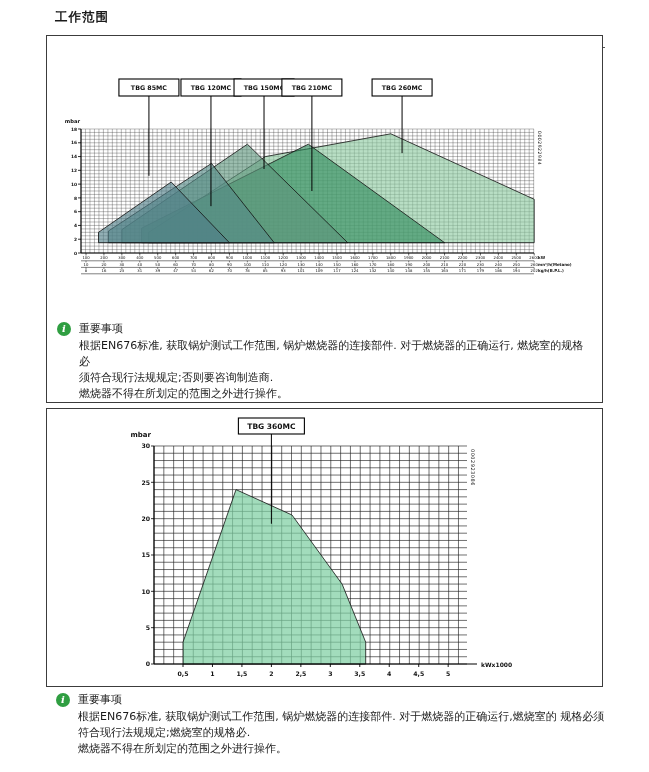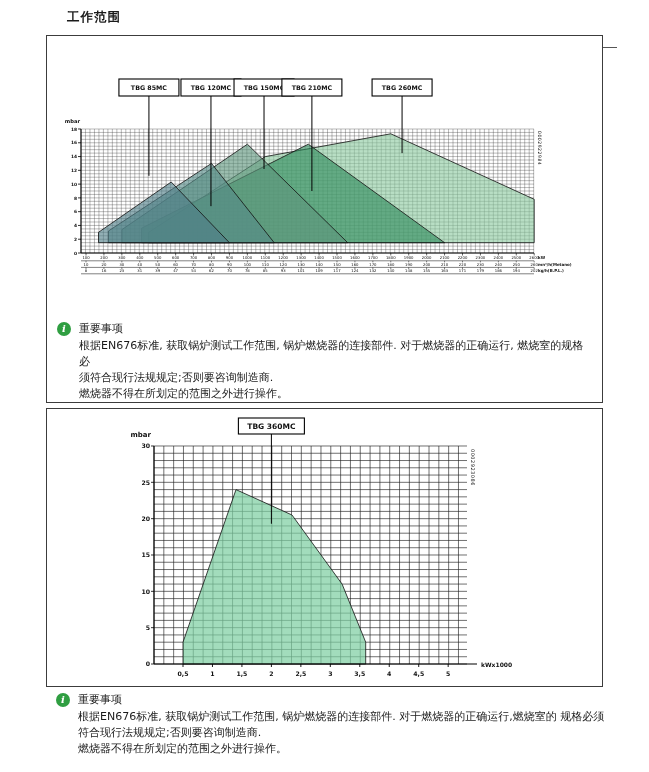--- a/index.html
+++ b/index.html
@@ -1,18 +1,18 @@
 <!DOCTYPE html>
 <html><head>
 <meta charset="utf-8">
 <style>
   html,body{margin:0;padding:0;background:#fff;}
   body{width:649px;height:772px;position:relative;overflow:hidden;
        font-family:"DejaVu Sans","Liberation Sans",sans-serif;color:#1a1a1a;}
-  .title-wrap{position:absolute;left:67px;top:6px;width:550px;
+  .title-wrap{position:absolute;left:55px;top:6px;width:550px;
               border-bottom:1px solid #555;padding-bottom:21px;}
   .page-title{font-size:12.5px;font-weight:600;letter-spacing:1px;}
   .panel{position:absolute;left:46px;width:557px;border:1.5px solid #3c3c3c;
          background:#fff;box-sizing:border-box;}
   #panel1{top:35px;height:368px;}
   #panel2{top:408px;height:279px;}
   svg{display:block;}
   .note{position:absolute;display:flex;align-items:flex-start;}
   .note-icon{width:14px;height:14px;border-radius:50%;flex:0 0 14px;
              display:flex;align-items:center;justify-content:center;
@@ -498,16 +498,16 @@
       <text x="401.185" y="267" font-size="6.2" text-anchor="middle" fill="#111" font-family="DejaVu Sans, sans-serif" font-weight="bold">5</text>
       <text x="434" y="258" font-size="6" text-anchor="start" fill="#111" font-family="DejaVu Sans, sans-serif" font-weight="bold">kWx1000</text>
     </svg>
 </div>
 
 <div class="note" id="note2">
   <div class="note-icon" style="background: rgb(47, 158, 65);">i</div>
   <div class="note-text">
     <div class="note-heading">重要事项</div>
     <div class="note-body">根据EN676标准, 获取锅炉测试工作范围, 锅炉燃烧器的连接部件. 对于燃烧器的正确运行,燃烧室的 规格必须
-符合现行法规规定;否则要咨询制造商.
+符合现行法规规定;燃烧室的规格必.
 燃烧器不得在所划定的范围之外进行操作。</div>
   </div>
 </div>
 
 </body></html>

